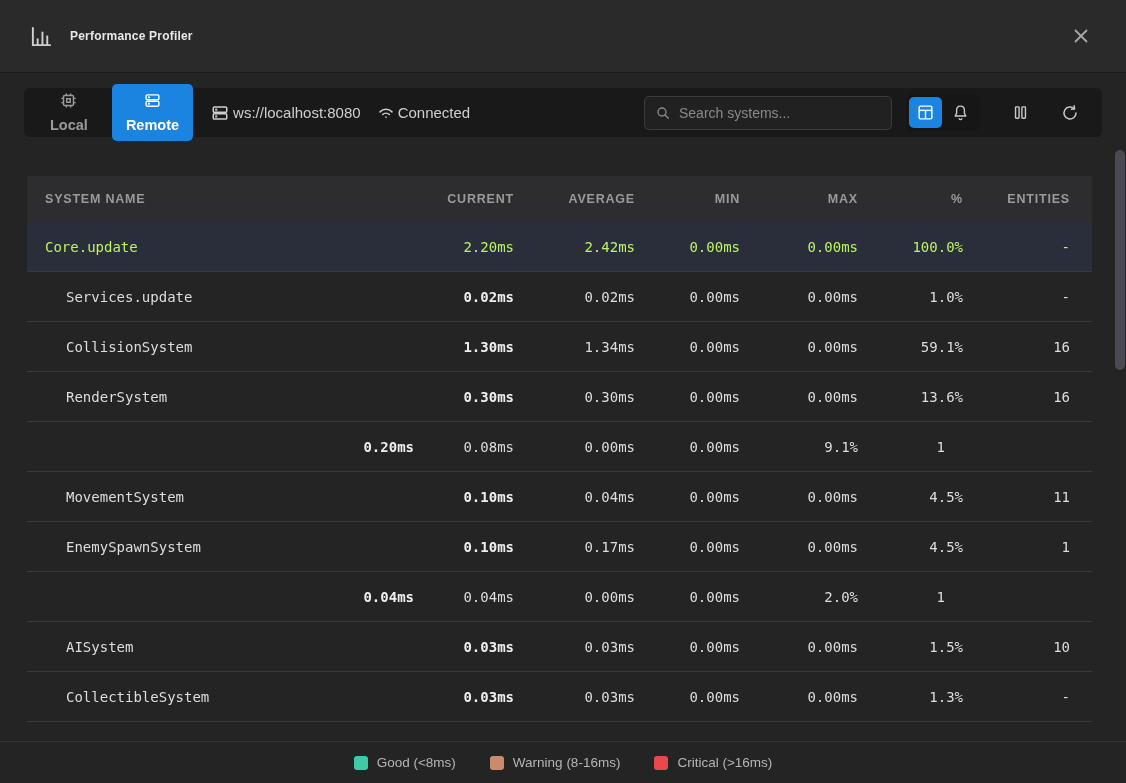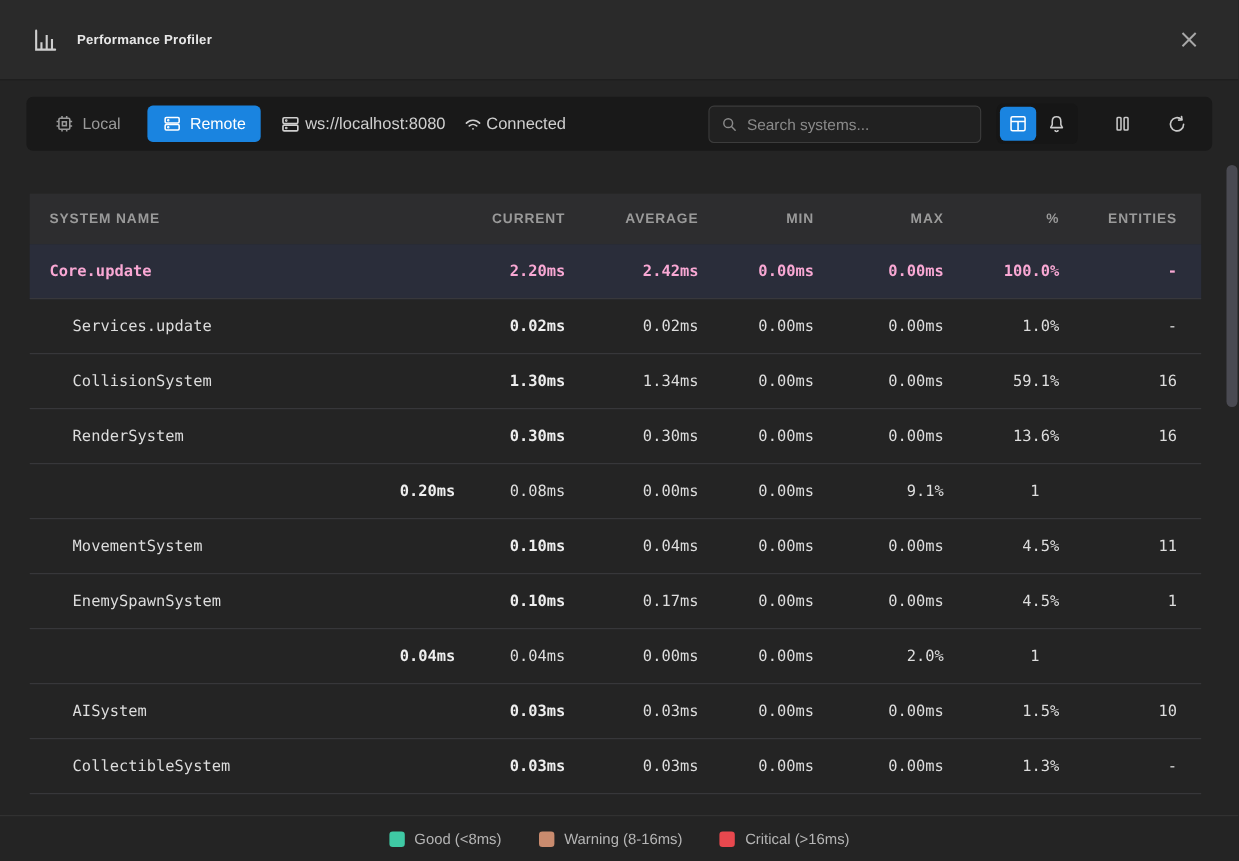--- a/index.html
+++ b/index.html
@@ -30,22 +30,22 @@
 
   
   .toolbar {
     position: absolute; top: 88px; left: 24px; width: 1078px; height: 49px;
     background: #191919; border-radius: 6px;
     display: flex; align-items: center; padding: 0 12px; gap: 10px;
   }
   .mode-btn {
     display: flex; align-items: center; gap: 8px;
     border: none; background: transparent; color: #9a9a9a;
-    font-family: "Liberation Sans", sans-serif; font-size: 14.5px; font-weight: 400;
-    padding: 8px 14px; border-radius: 5px; cursor: pointer;
+    font-family: "Liberation Sans", sans-serif; font-size: 14.5px; font-weight: 700;
+    padding: 8px 14px; border-radius: 5px; cursor: pointer; flex-direction: column;
   }
   .mode-btn.active { background: #1a84e0; color: #ffffff; }
   .conn-info { display: flex; align-items: center; gap: 4px; color: #cfcfcf; font-size: 15px; margin-left: 8px; }
   .conn-status { display: flex; align-items: flex-start; gap: 3px; color: #cfcfcf; font-size: 15px; margin-left: 6px; }
 
   .search-wrap {
     margin-left: auto;
     width: 248px; height: 34px;
     background: #212121; border: 1px solid #3c3c3c; border-radius: 5px;
     display: flex; align-items: center; padding: 0 10px; gap: 8px;
@@ -90,21 +90,21 @@
   }
   .cell { text-align: right; padding-right: 4px; }
   .cell.name { text-align: left; padding-left: 18px; }
   .cell.entities { padding-right: 22px; }
   .drow {
     height: 50px; border-bottom: 1px solid #3a3a3d; cursor: pointer;
     font-family: "DejaVu Sans Mono", monospace; font-size: 14px; color: #dddddd;
   }
   .drow .cell.current { font-weight: 700; color: #eeeeee; }
   .drow.highlighted { background: #2a2d3a; }
-  .drow.highlighted .cell { font-weight: 700; color: #f9a8d4; }
+  .drow.highlighted .cell { font-weight: 400; color: #bef264; }
   .drow.indent-1 .cell.name { padding-left: 39px; }
 
   
   .footer {
     position: absolute; left: 0; bottom: 0; width: 1126px; height: 42px;
     border-top: 1px solid #343434;
     display: flex; align-items: center; justify-content: center; gap: 34px;
     background: #242424;
     margin-top: 46px;
   }

